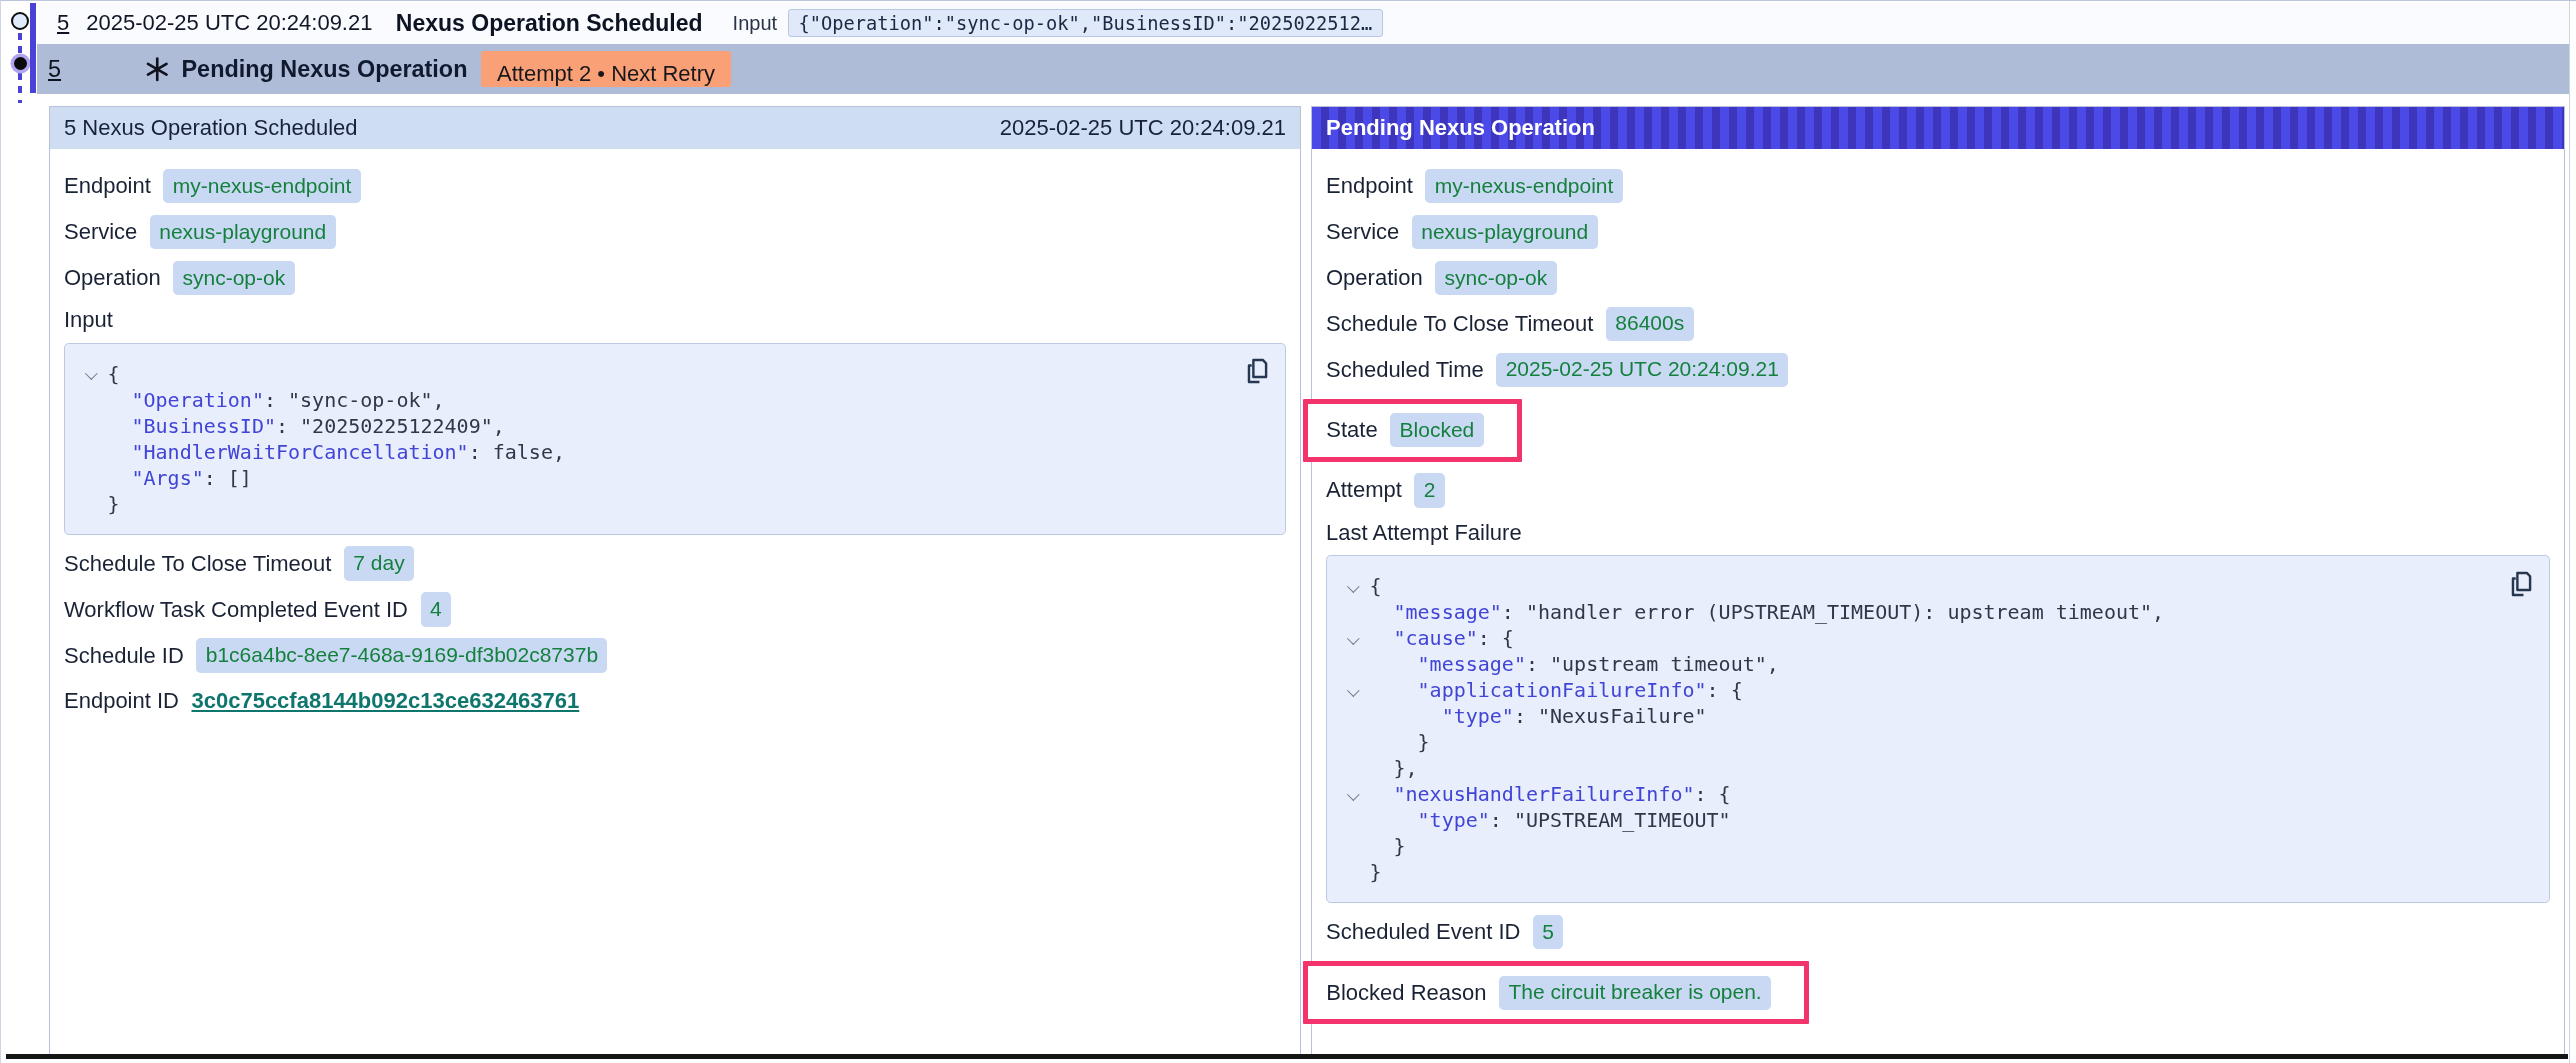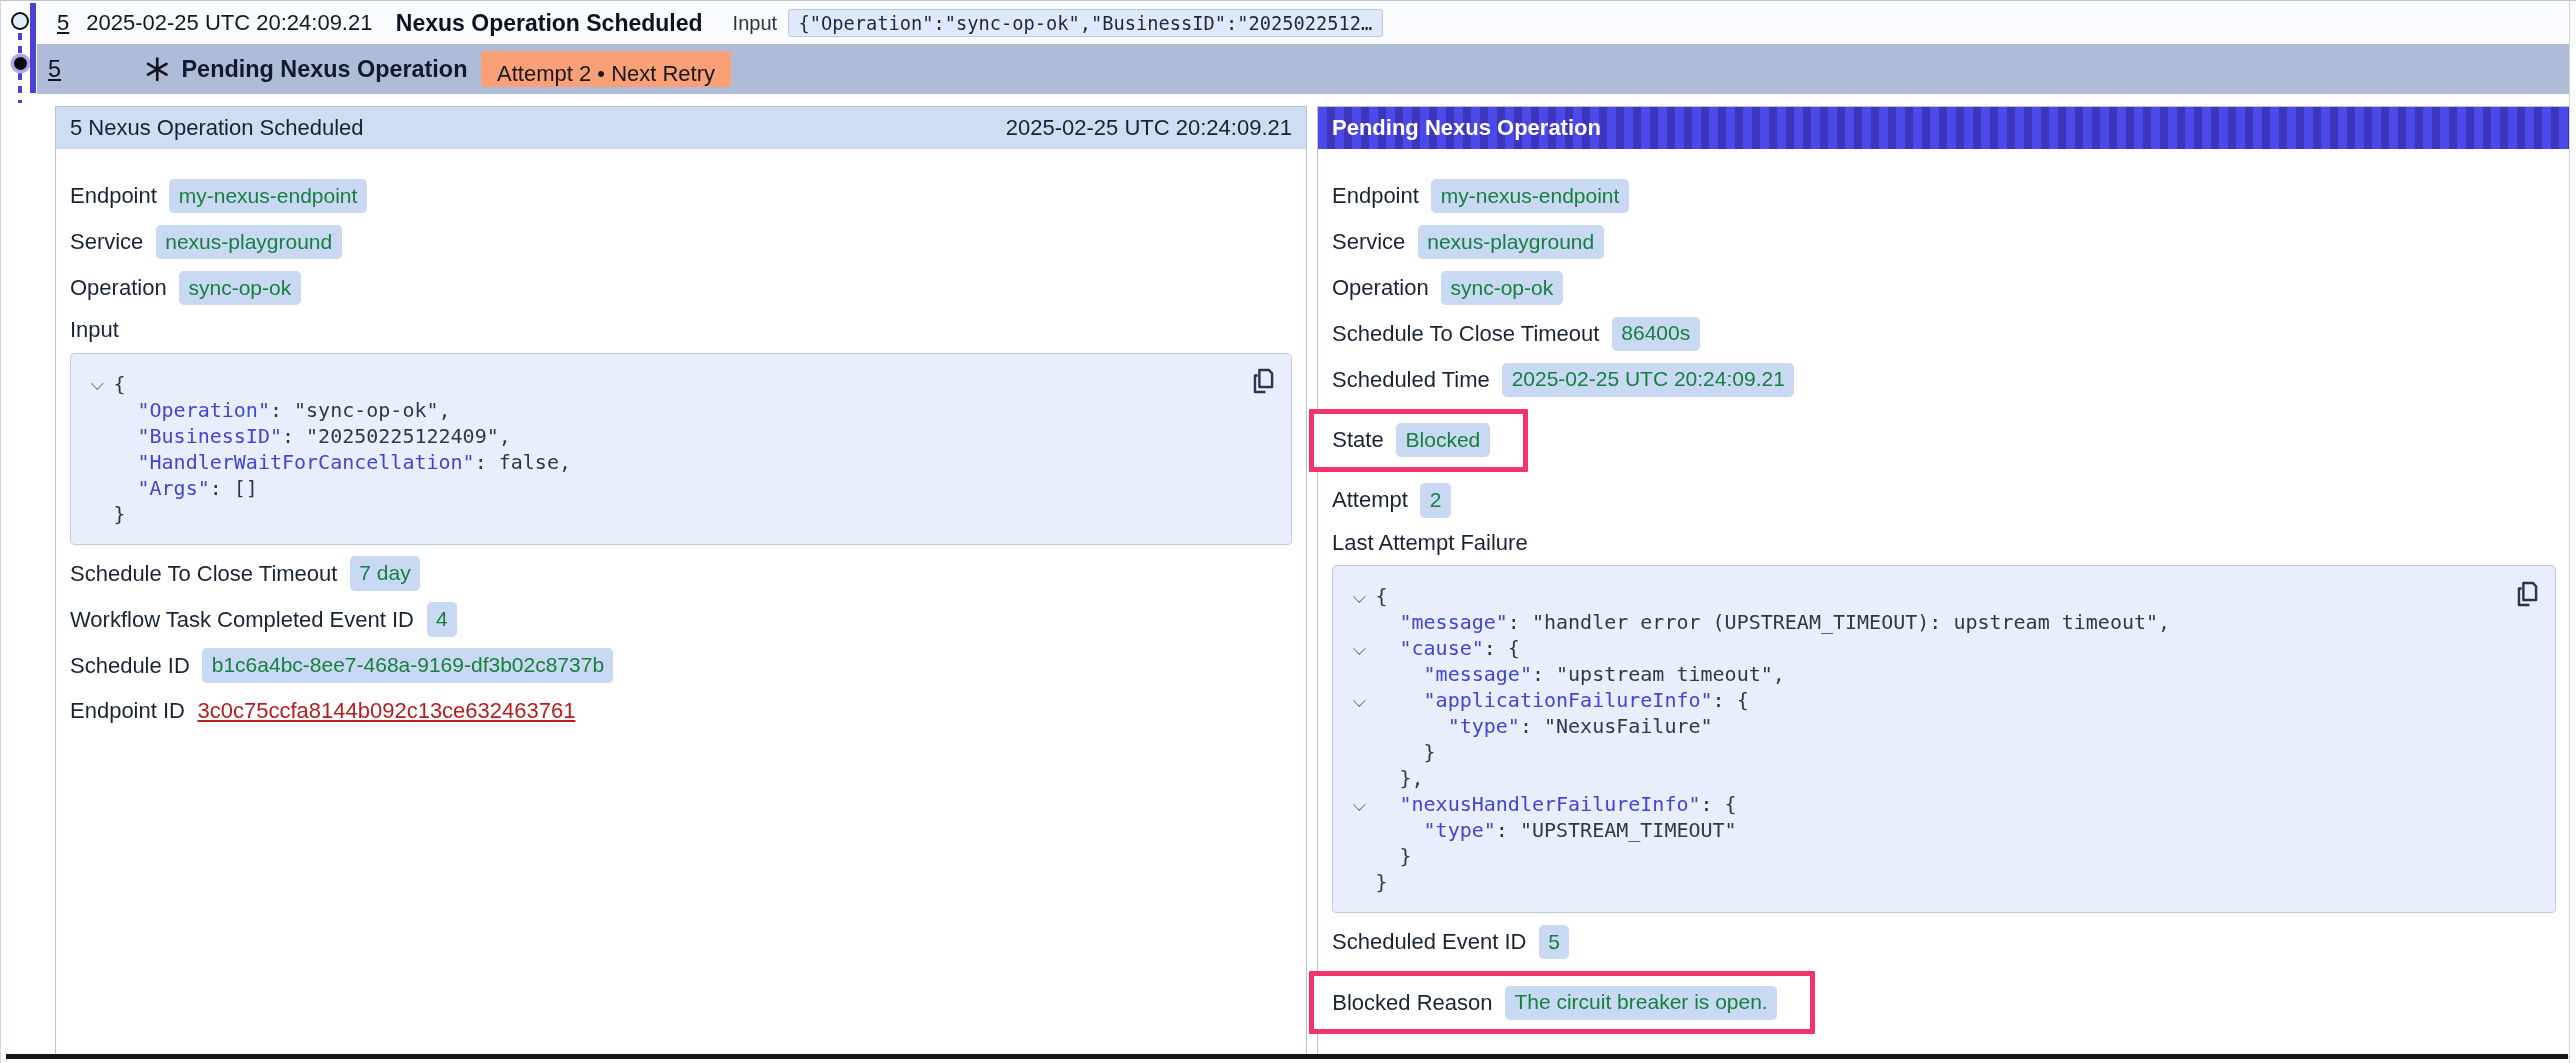--- a/index.html
+++ b/index.html
@@ -36,34 +36,34 @@
   .row-scheduled .input-label{margin-left:30px;font-size:20px;color:#2a3347;}
   .preview-chip{margin-left:11px;font-family:"DejaVu Sans Mono",monospace;font-size:18.7px;
     background:#dfe9fa;border:1.6px solid #bac8e6;border-radius:3.1px;padding:2.3px 9.4px;color:#1c2742;}
   .row-pending .event-id{margin-left:11px;font-size:23.4px;}
   .asterisk{margin-left:83px;flex:0 0 auto;}
   .row-pending .event-title{margin-left:11px;font-weight:700;font-size:23.4px;color:#10192e;}
   .retry-badge{margin-left:14px;display:flex;align-items:center;gap:9.4px;height:36px;
     background:var(--retry-badge-bg);border-radius:3.1px;padding:0 15.6px;font-size:22px;
     font-weight:500;color:#18181c;flex-direction:column;}
   
-  .panel{position:absolute;top:105px;height:952px;background:#fff;border:1.6px solid var(--panel-border);margin-left:6px;}
+  .panel{position:absolute;top:105px;height:952px;background:#fff;border:1.6px solid var(--panel-border);}
   .panel-left{left:48px;width:1252px;}
   .panel-right{left:1310px;width:1254px;}
   .panel-header{height:42px;display:flex;justify-content:space-between;align-items:center;
     padding:0 14px;font-size:22px;font-weight:500;color:#17223a;background:var(--panel-header-bg);}
   .panel-header.striped{
     background:repeating-linear-gradient(90deg,var(--stripe-light) 0 8.6px,var(--stripe-dark) 8.6px 17px);
     color:#fff;font-weight:600;}
-  .panel-body{padding:18px 14px 0 14px;}
+  .panel-body{padding:8px 14px 0 14px;}
   .field-row{display:flex;align-items:center;gap:12.5px;margin-top:11.7px;min-height:34px;
     font-size:22px;color:#1a2335;}
   .chip{background:var(--chip-bg);border-radius:4.7px;padding:3.9px 9.4px;font-size:21px;
     color:#15803d;line-height:26.5px;white-space:nowrap;}
-  .link-value{color:#b91c1c;text-decoration:underline;cursor:pointer;}
+  .link-value{color:#0f766e;text-decoration:underline;cursor:pointer;font-weight:bold;}
   .section-label{margin-top:12.5px;font-size:22px;color:#1a2335;}
   
   .hl-box{position:relative;z-index:3;display:inline-flex;align-items:center;gap:12.5px;
     border:5.5px solid var(--highlight);border-radius:1px;background:#fff;
     padding:9.4px 33px 9.4px 18.7px;margin-left:-23.4px;}
   
   .code-block{position:relative;margin-top:9.4px;background:var(--code-bg);
     border:1.6px solid var(--code-border);border-radius:4.7px;padding:17px 47px 17px 9.4px;
     font-family:"DejaVu Sans Mono",monospace;font-size:20px;line-height:26px;color:var(--code-text);}
   .code-line{display:flex;align-items:flex-start;}

